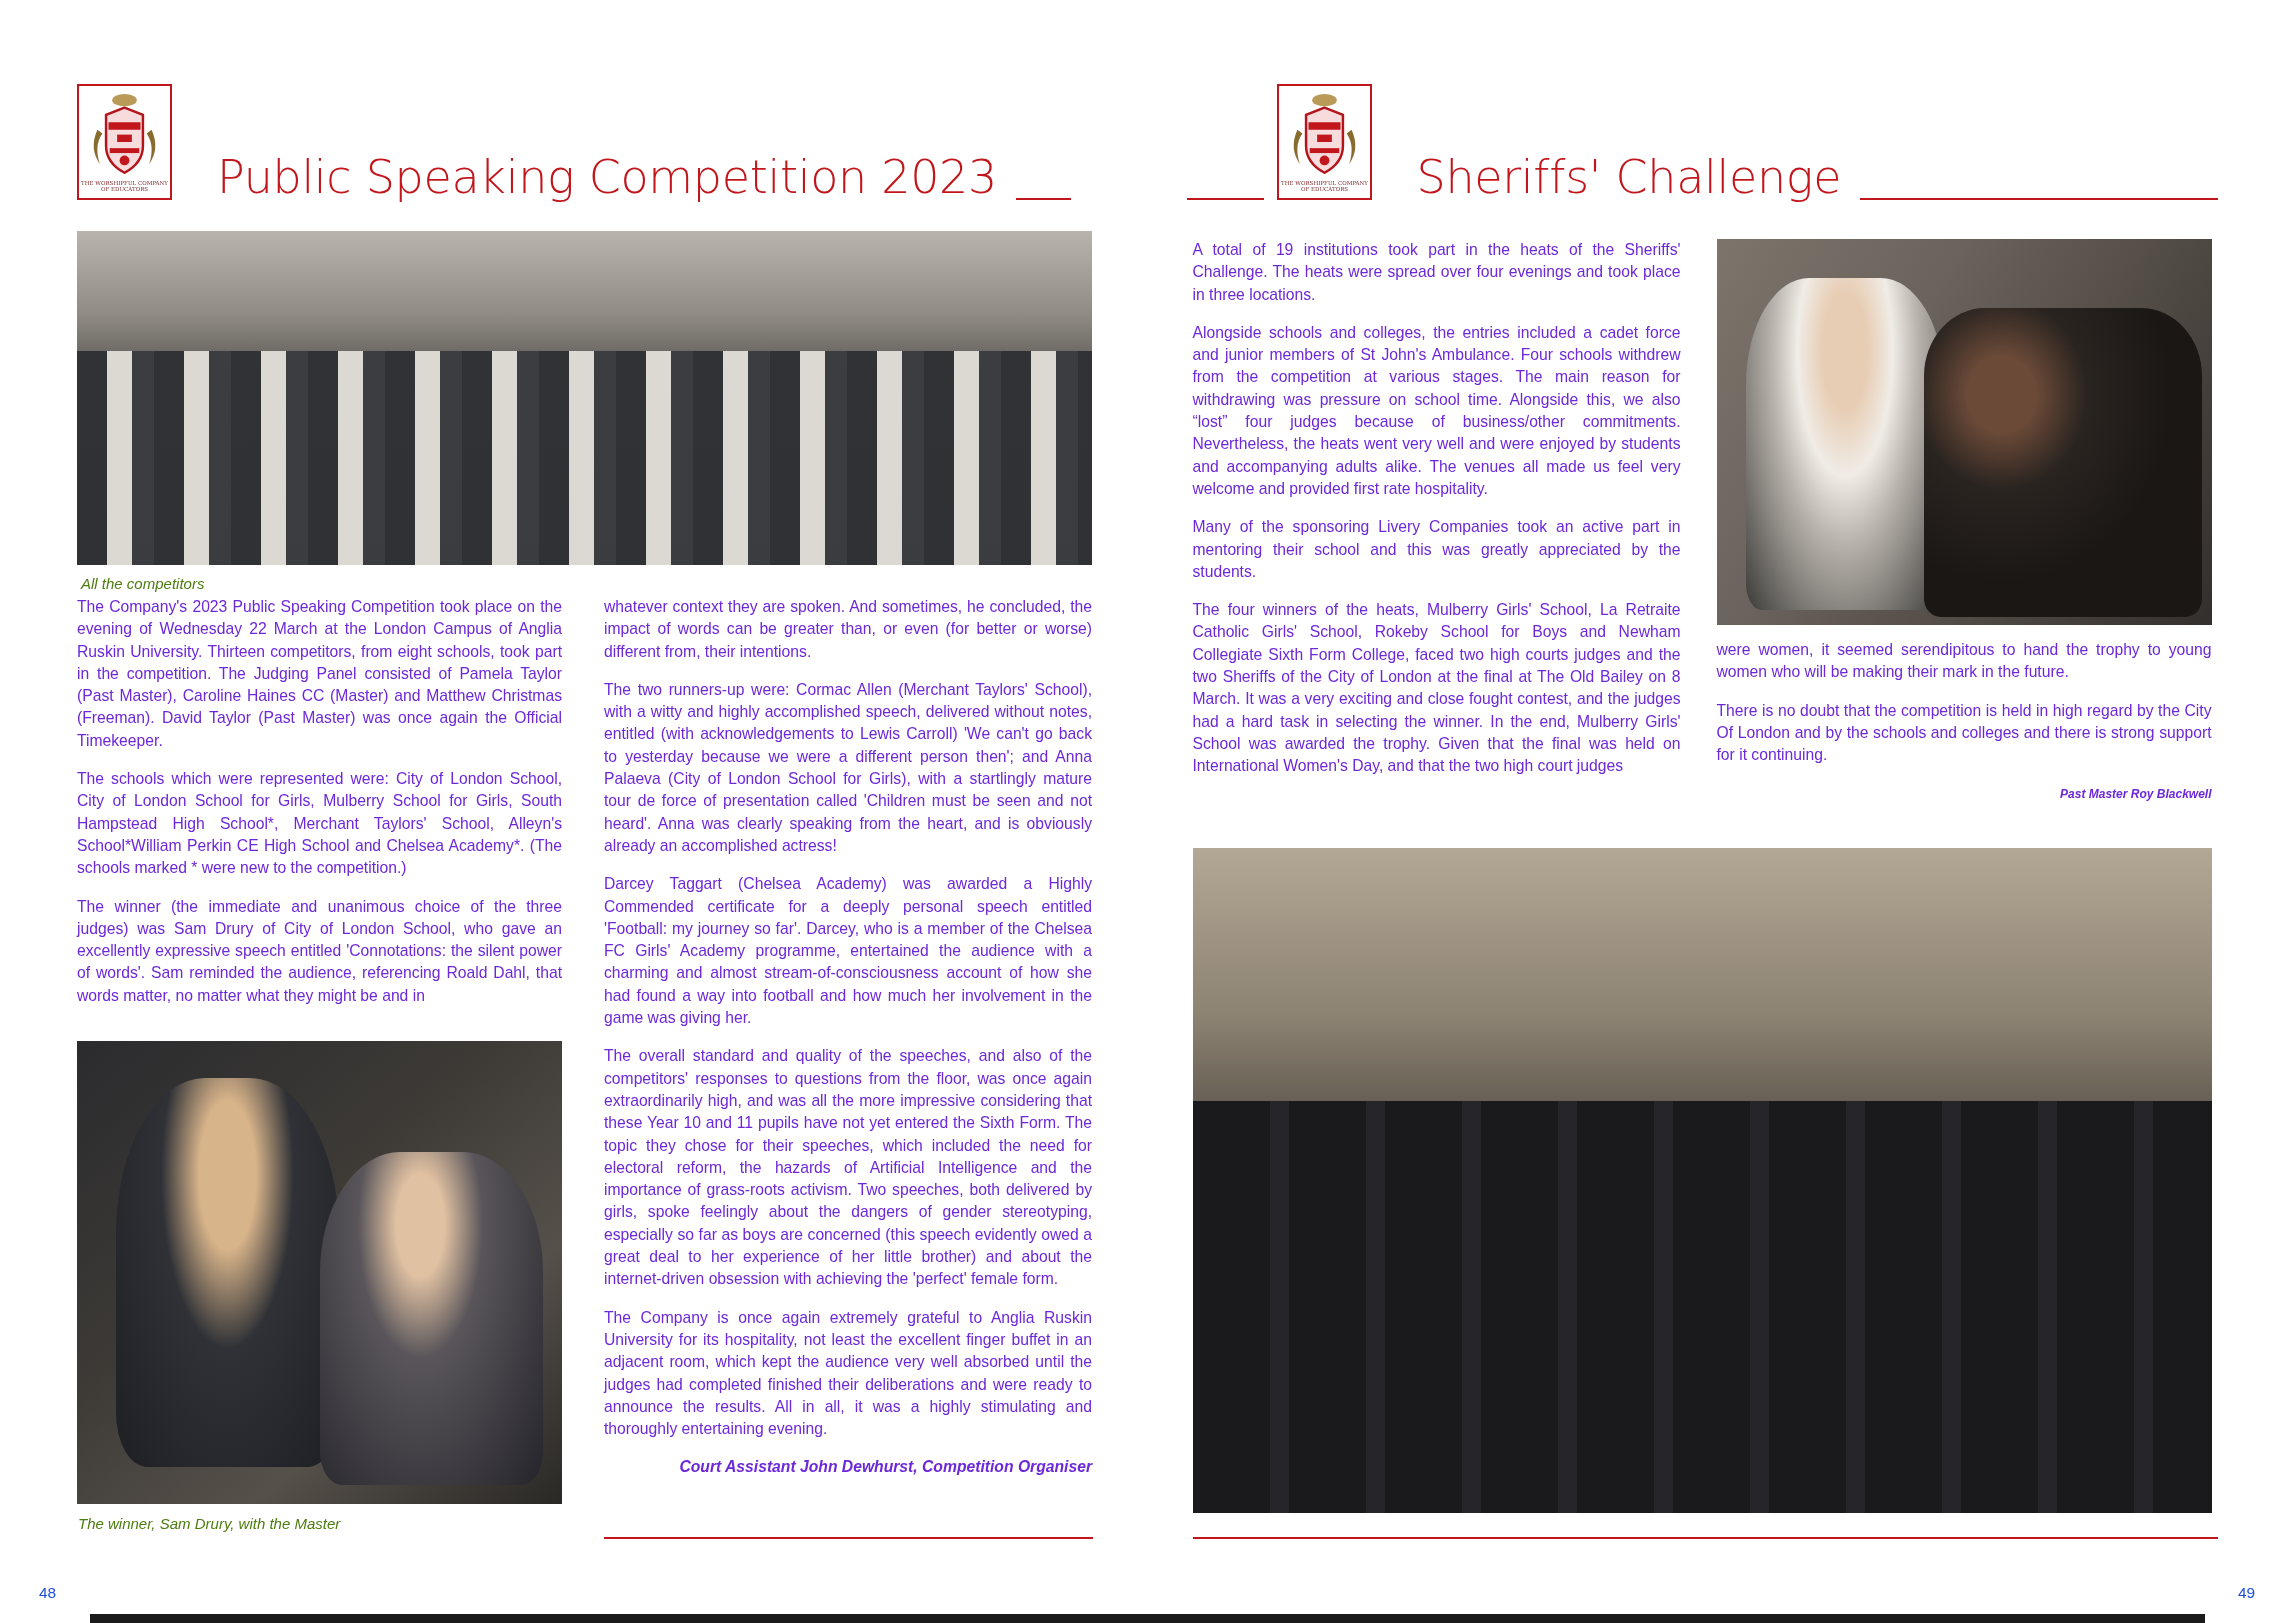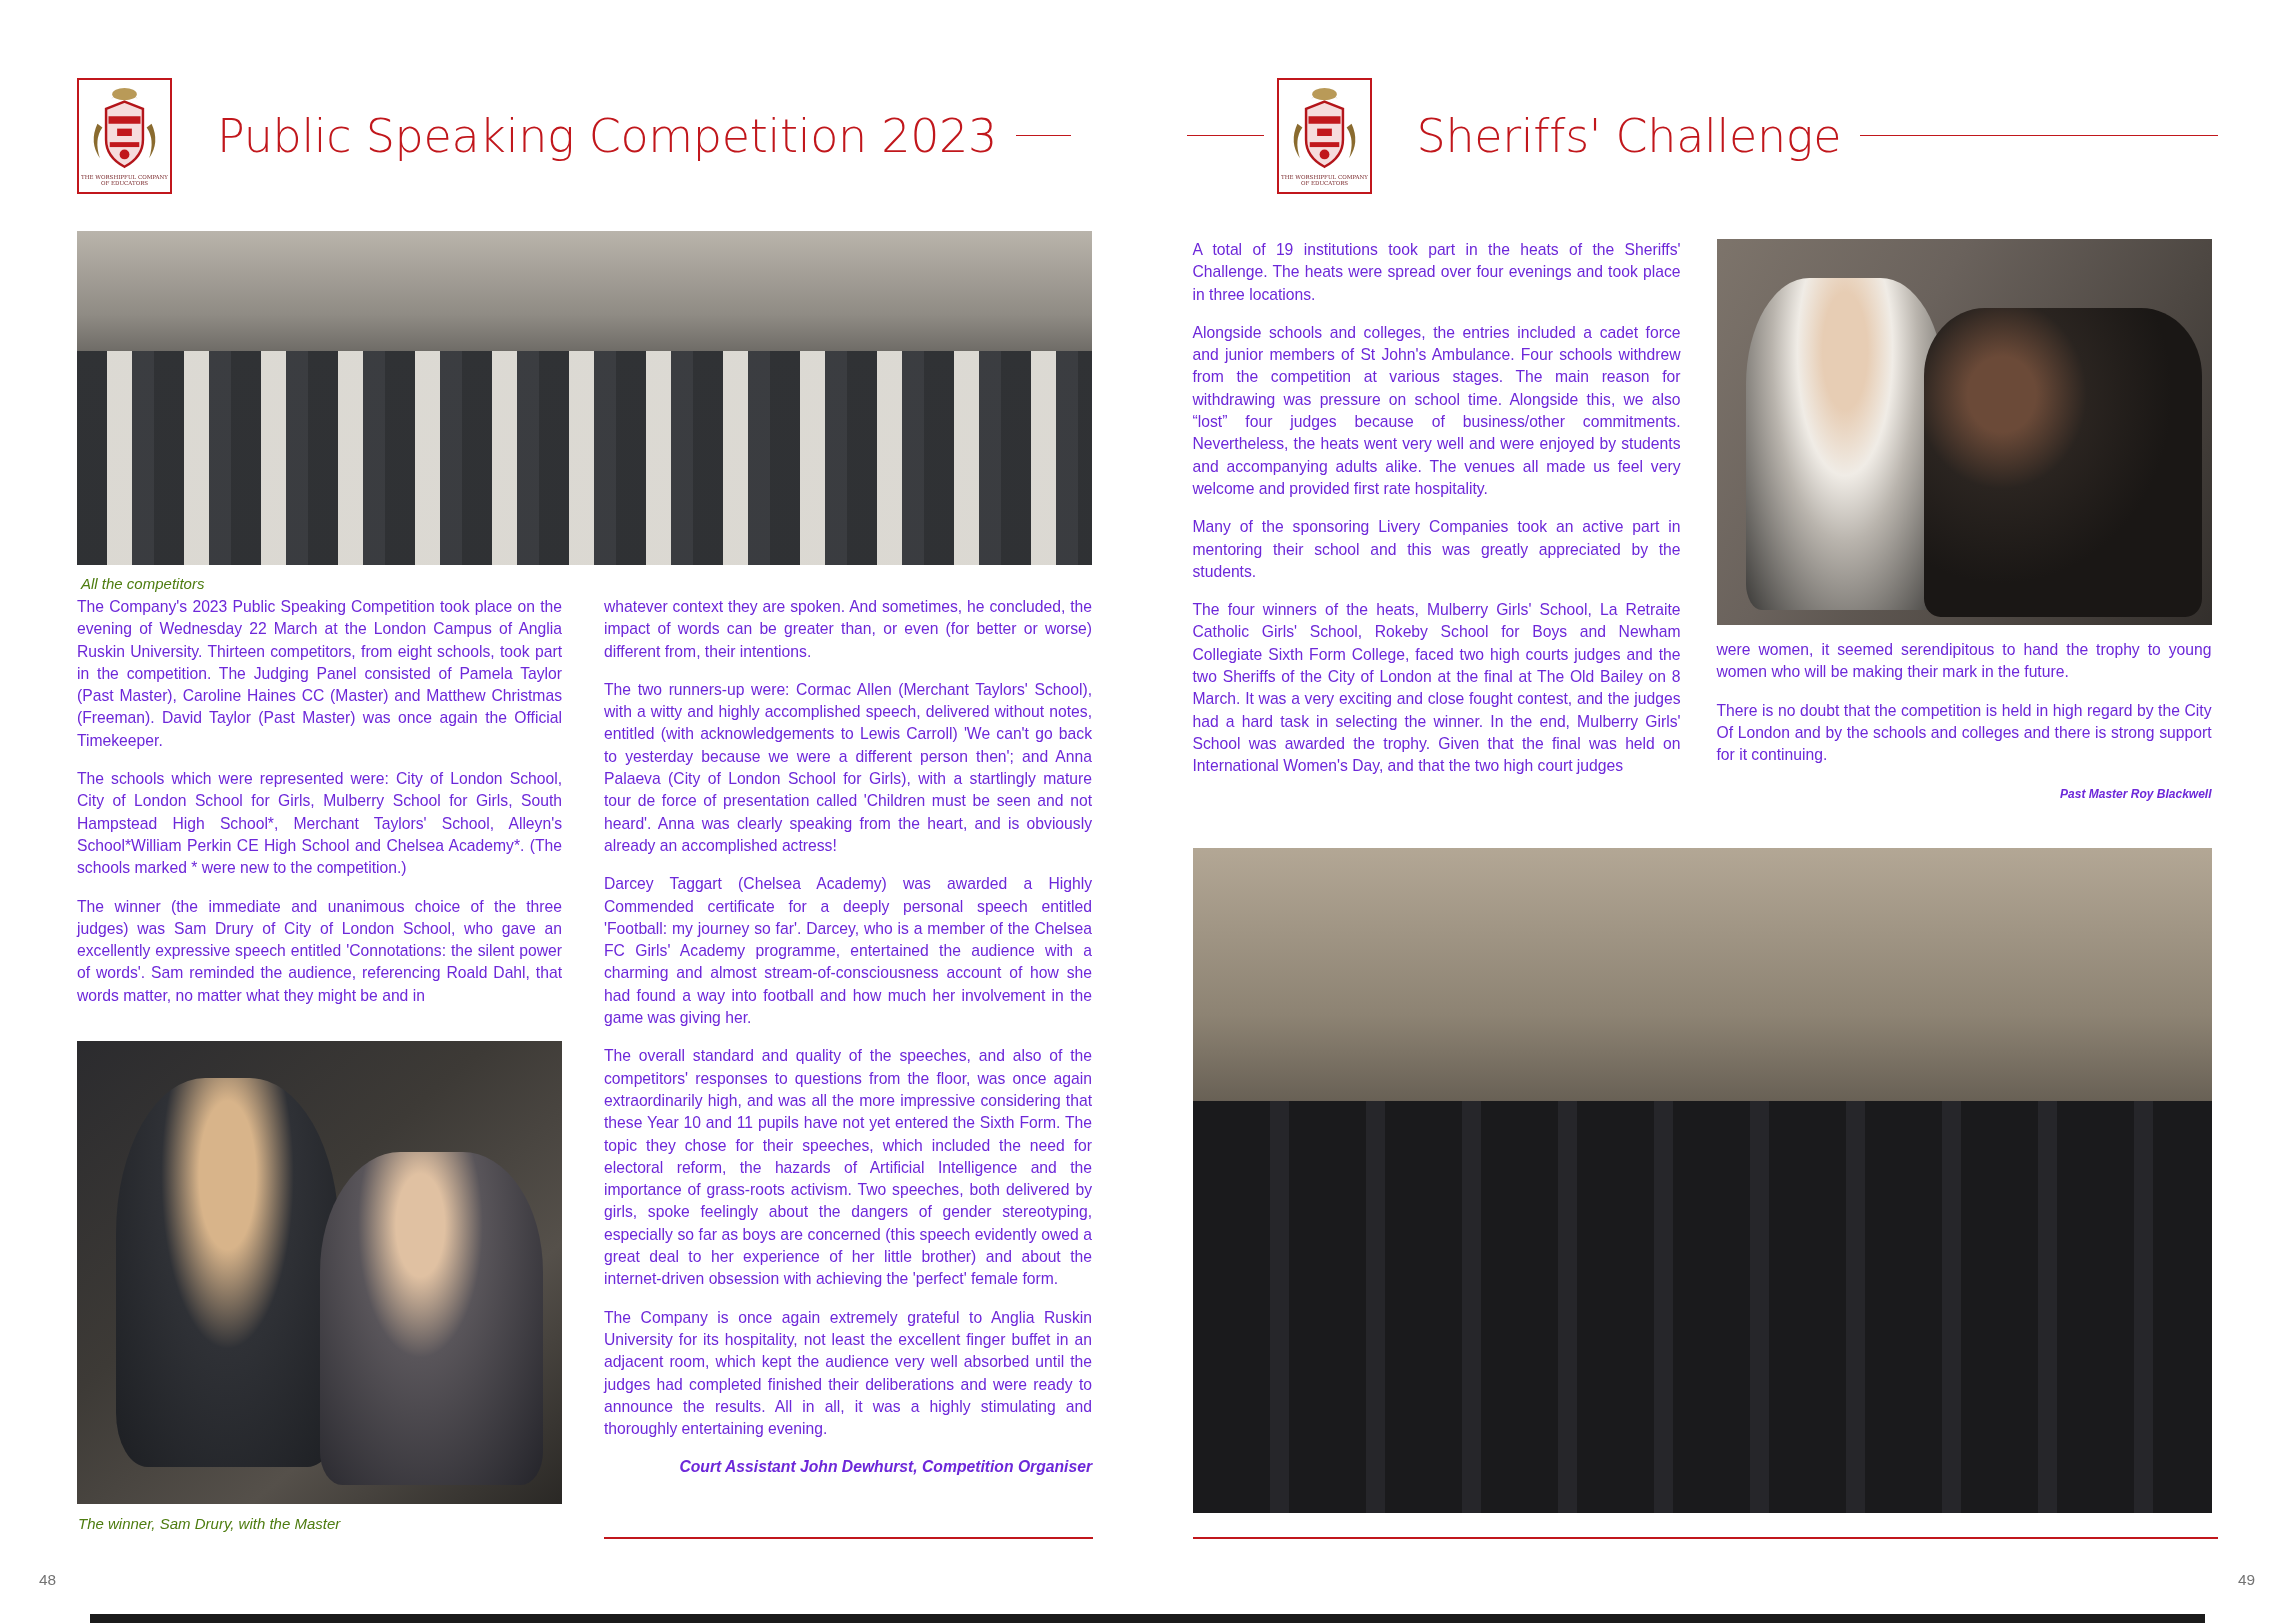--- a/index.html
+++ b/index.html
@@ -28,21 +28,21 @@
   }
   .page-left  { padding: 0; }
   .page-right { padding: 0; }
 
   
   .header {
     position: absolute;
     top: 71px;
     height: 129px;
     display: flex;
-    align-items: center;
+    align-items: flex-end;
   }
   .header-left  { left: 77px;  right: 77px; }
 
   .crest {
     width: 95px;
     height: 116px;
     border: 2.6px solid #c1171c;
     box-sizing: border-box;
     position: relative;
     flex: 0 0 auto;
@@ -103,23 +103,23 @@
   .photo .ph-inner { position: absolute; inset: 0; }
 
   
   .footer-bar {
     position: absolute;
     height: 1.9px;
     background: #c1171c;
   }
   .folio {
     position: absolute;
-    bottom: 34px;
+    bottom: 21px;
     font-size: 15.4px;
-    color: #737373;
+    color: #1d4ed8;
     margin-top: 36px;
   }
   .bottom-dark {
     position: absolute;
     bottom: 0;
     height: 9px;
     background: #1b1b1b;
   }
 
   

